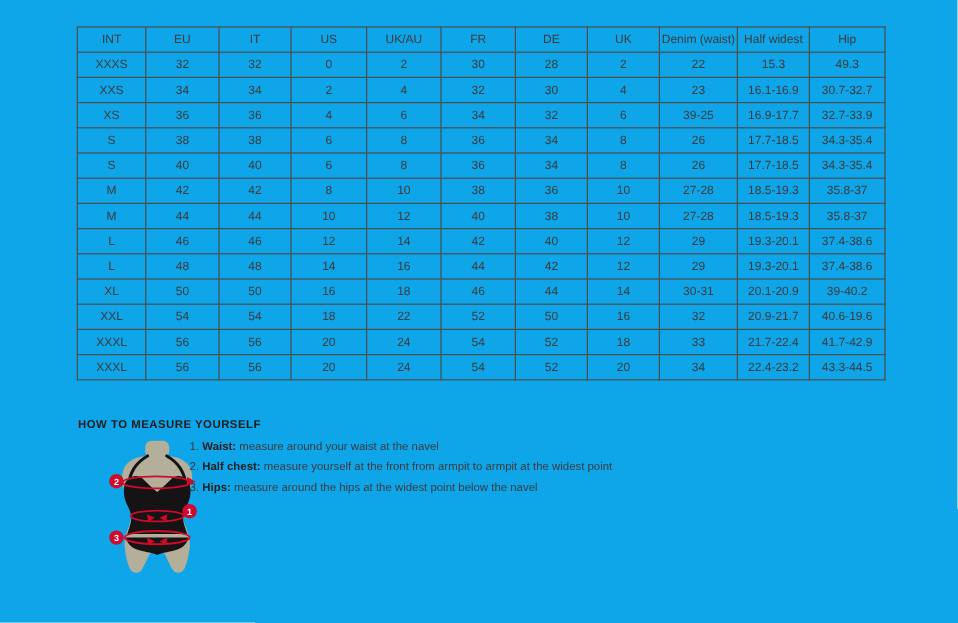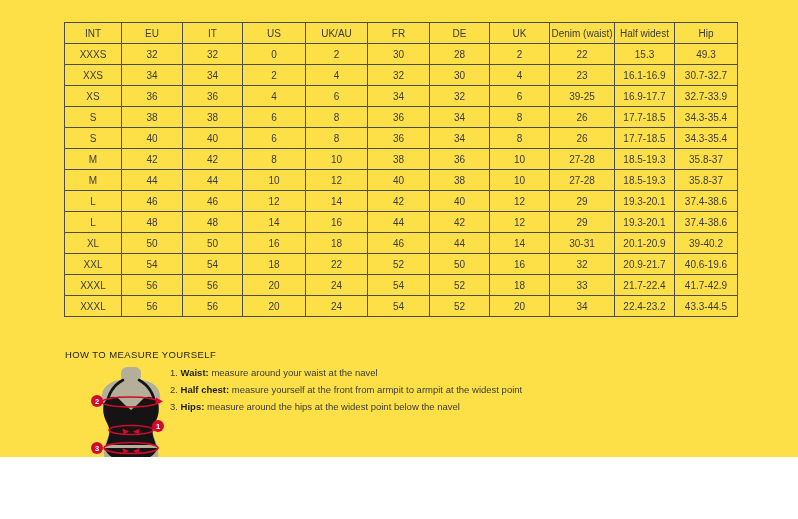--- a/index.html
+++ b/index.html
@@ -1,20 +1,20 @@
 <!DOCTYPE html>
 <html><head>
 <meta charset="utf-8">
 <style>
   html, body { margin: 0; padding: 0; background: #ffffff; }
   .page {
     position: relative;
     width: 798px;
-    height: 457px;
-    background: #fde047;
+    height: 519px;
+    background: #0ea5e9;
     font-family: "Liberation Sans", sans-serif;
     overflow: hidden;
   }
 
   
   .size-table-wrap {
     position: absolute;
     left: 64px;
     top: 22px;
     width: 673px;
@@ -38,34 +38,34 @@
     white-space: nowrap;
     overflow: hidden;
   }
 
   
   .measure-title {
     position: absolute;
     left: 65px;
     top: 349px;
     font-size: 9.5px;
-    font-weight: 400;
+    font-weight: 700;
     letter-spacing: 0.4px;
     color: #1d1d1d;
   }
   .figure-wrap {
     position: absolute;
     left: 74px;
     top: 367px;
     width: 115px;
     height: 135px;
   }
   ol.measure-steps {
     position: absolute;
-    left: 170px;
+    left: 158px;
     top: 364px;
     margin: 0;
     padding: 0;
     list-style: none;
   }
   ol.measure-steps li {
     font-size: 9.5px;
     line-height: 17px;
     color: #3b3b3b;
     white-space: nowrap;

